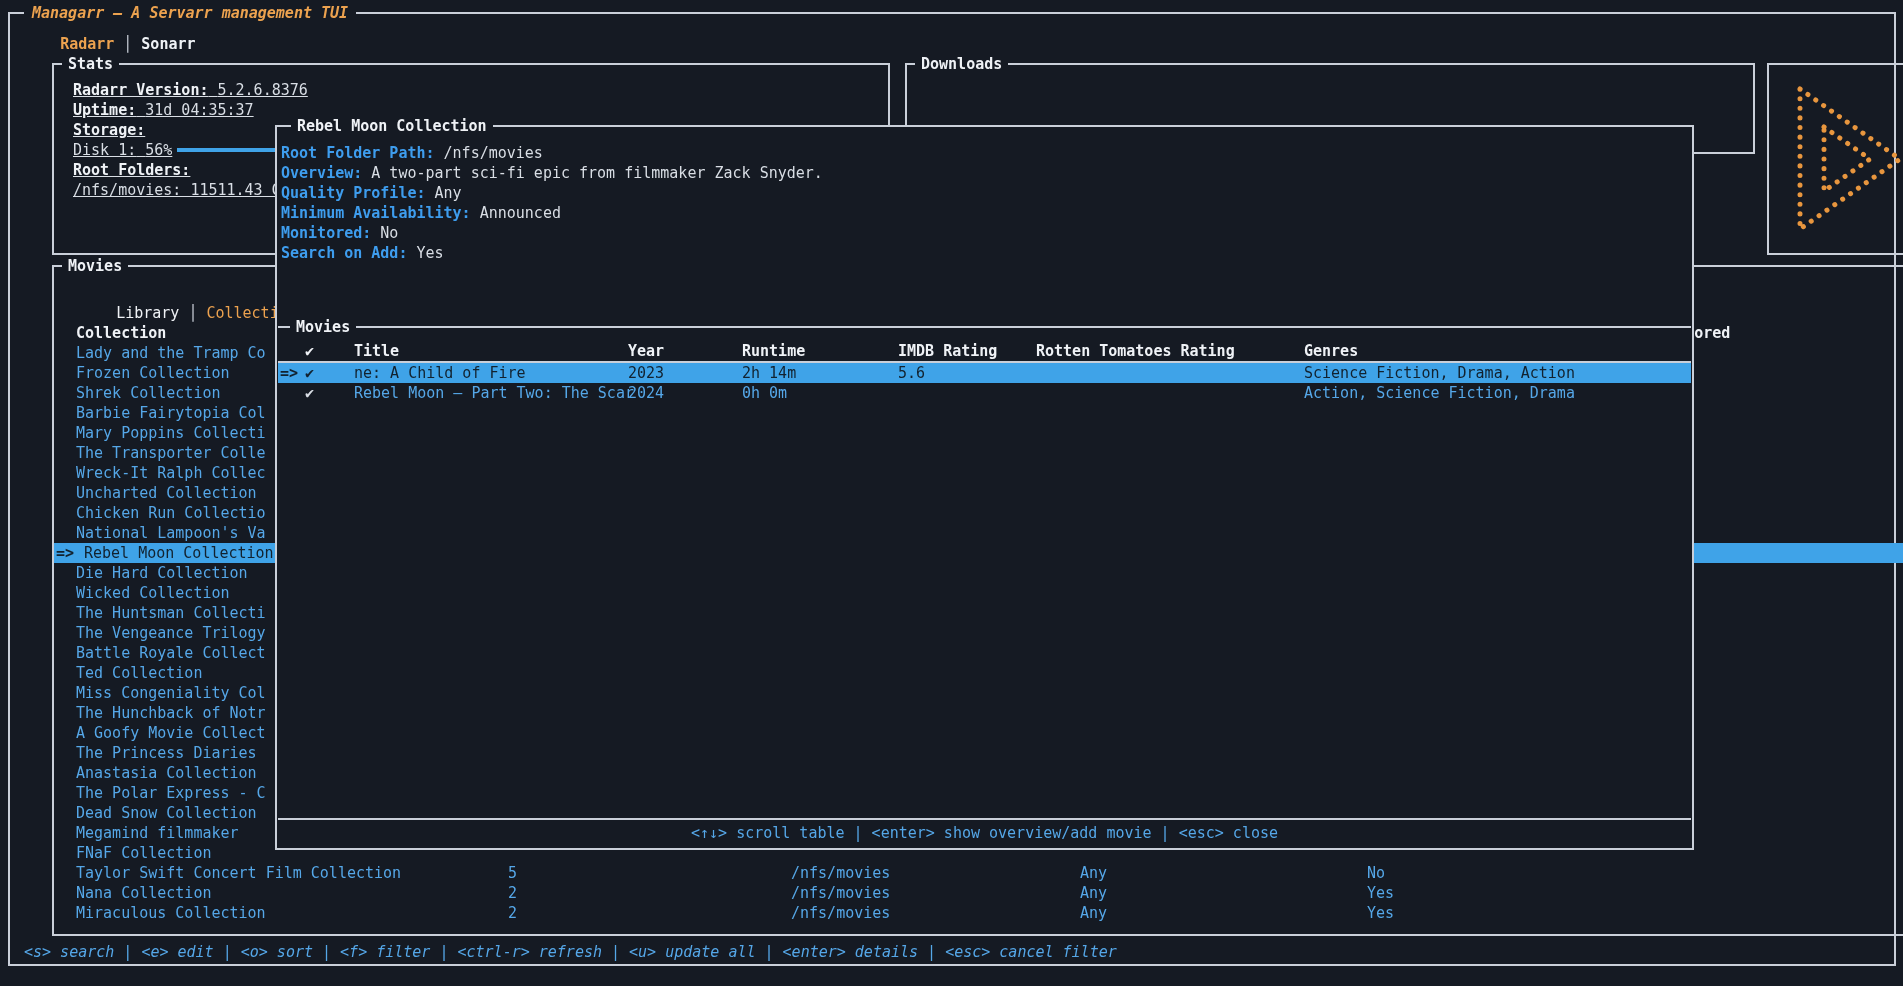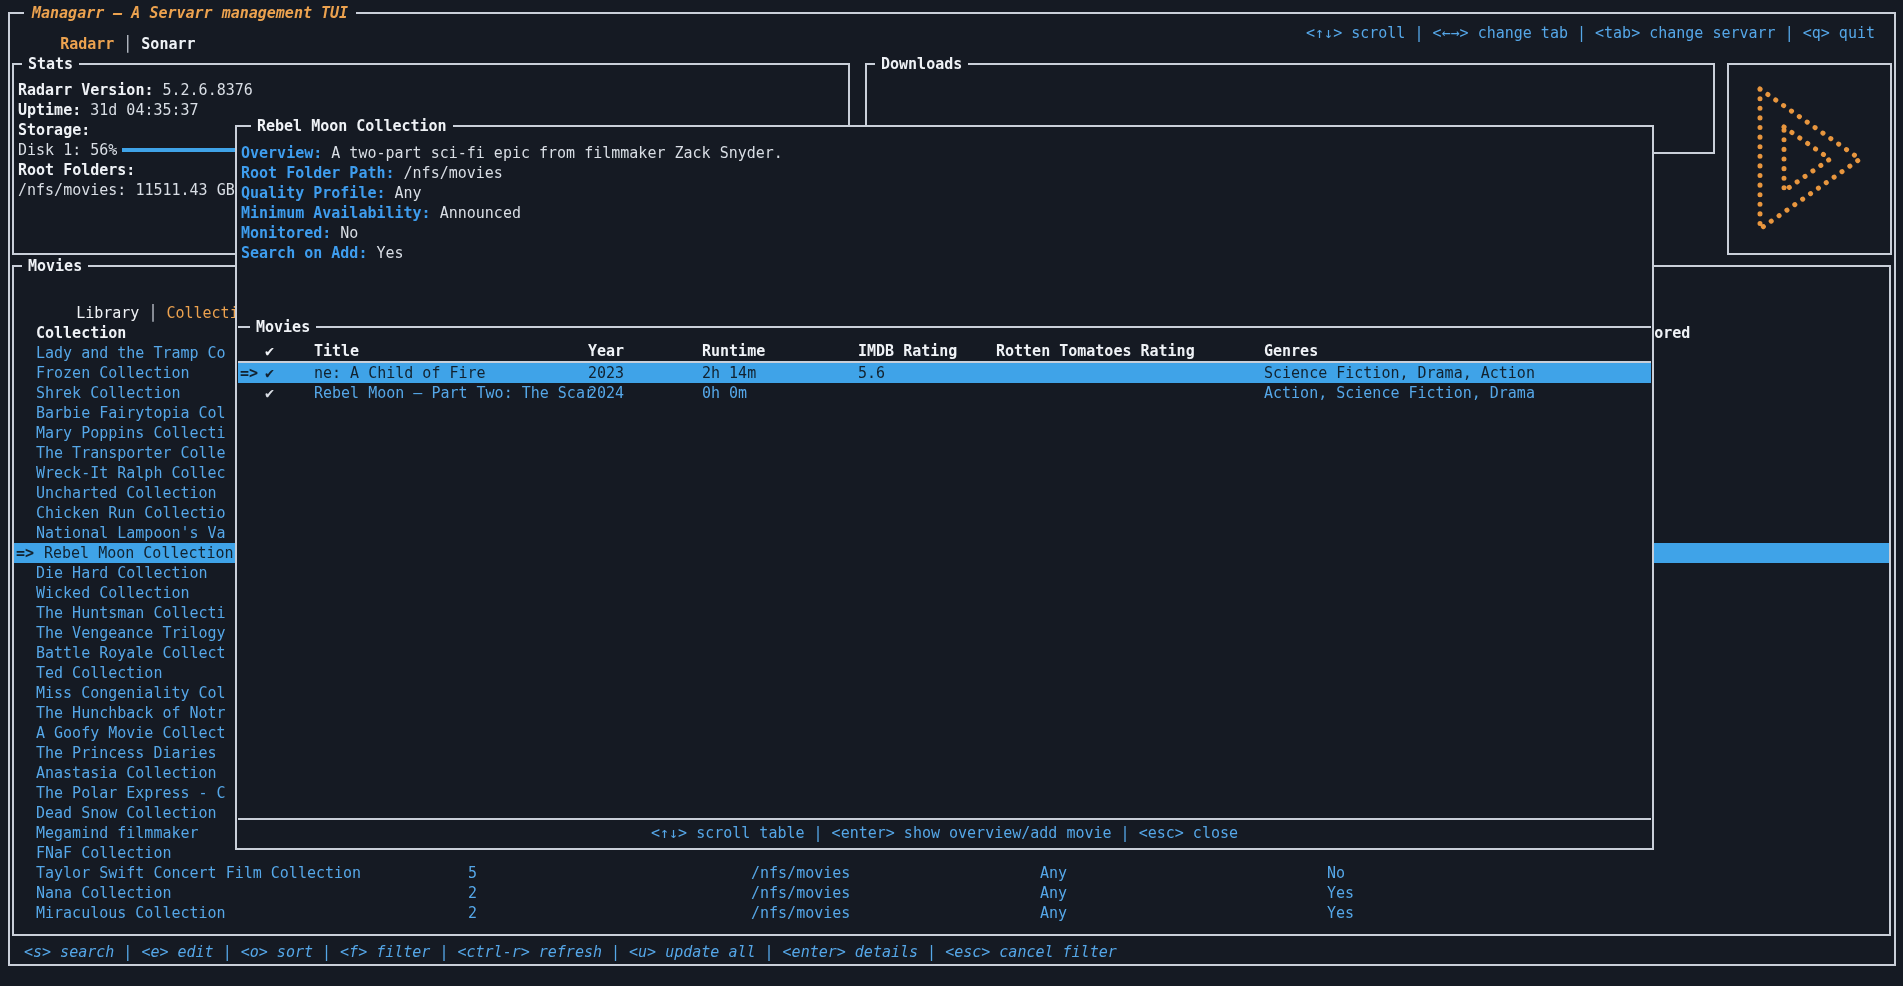--- a/index.html
+++ b/index.html
@@ -14,42 +14,42 @@
     --sel-text:#12222F;
     --track:#8E99A8;
   }
   *{margin:0;padding:0;box-sizing:border-box;}
   html,body{background:#0b0d12;}
   #screen{
     position:relative;width:1903px;height:986px;background:var(--bg);
     font-family:"DejaVu Sans Mono",monospace;font-size:15px;line-height:20px;
     color:var(--text);overflow:hidden;
   }
-  .box{position:absolute;border:2px solid var(--border);}
+  .box{position:absolute;border:2px solid var(--border);margin-left:40px;}
   .box-title{
     position:absolute;top:-11px;left:8px;background:var(--bg);
     padding:0 6px;font-weight:bold;color:var(--bold);z-index:2;white-space:pre;
   }
   .b{font-weight:normal;color:var(--bold);}
   .orange{color:var(--orange);}
 
   
   .app-box{position:absolute;left:8px;top:12px;width:1888px;height:954px;border:2px solid var(--border);}
   .app-title{
     position:absolute;left:24px;top:3px;z-index:3;background:var(--bg);padding:0 8px;
     color:var(--orange);font-weight:bold;font-style:italic;white-space:pre;
   }
   .servarr-tabs{position:absolute;left:24px;top:14px;z-index:2;white-space:pre;}
   .servarr-tabs .tab{font-weight:bold;}
   .tabsep{color:var(--border);margin:0 9px;}
   .top-keybinds{position:absolute;right:28px;top:23px;color:var(--blue);white-space:pre;z-index:2;}
 
   
   .stats-box{left:12px;top:63px;width:838px;height:192px;}
-  .panel-content{position:absolute;left:4px;top:15px;right:5px;}
+  .panel-content{position:absolute;left:19px;top:15px;right:5px;text-decoration:underline;}
   .srow{height:20px;position:relative;}
   .lbl{font-weight:bold;color:var(--bold);}
   .gauge{position:absolute;top:9px;height:2px;background:var(--track);}
   .gauge-fill{position:absolute;left:0;top:-1px;height:4px;background:var(--sel-bg);}
   .disk-gauge{left:104px;right:2px;}
   .dl-gauge{left:48px;right:8px;}
 
   
   .downloads-box{left:865px;top:63px;width:850px;height:91px;}
 
@@ -113,21 +113,20 @@
 <body>
 
 <div id="screen">
 
   <div class="app-box"></div>
   <div class="app-title">Managarr — A Servarr management TUI</div>
 
   <div class="servarr-tabs">
     <span class="tab orange">Radarr</span><span class="tabsep">│</span><span class="tab b">Sonarr</span>
   </div>
-  <div class="top-keybinds">&lt;↑↓&gt; scroll | &lt;←→&gt; change tab | &lt;tab&gt; change servarr | &lt;q&gt; quit</div>
 
   <div class="box stats-box">
     <span class="box-title">Stats</span>
     <div class="panel-content">
       <div class="srow"><span class="lbl">Radarr Version:</span> <span>5.2.6.8376</span></div>
       <div class="srow"><span class="lbl">Uptime:</span> <span>31d 04:35:37</span></div>
       <div class="srow"><span class="lbl">Storage:</span></div>
       <div class="srow">
         <span>Disk 1:</span> <span>56%</span>
         <span class="gauge disk-gauge">
@@ -422,23 +421,23 @@
           <span class="c-monitored">Yes</span>
         </div>
       </div>
   </div>
 
   <div class="box modal">
     <span class="box-title">Rebel Moon Collection</span>
 
     <div class="details">
 
+        <div class="drow"><span class="dlabel">Root Folder Path:</span> <span class="dvalue">/nfs/movies</span></div>
+
         <div class="drow"><span class="dlabel">Overview:</span> <span class="dvalue">A two-part sci-fi epic from filmmaker Zack Snyder.</span></div>
-
-        <div class="drow"><span class="dlabel">Root Folder Path:</span> <span class="dvalue">/nfs/movies</span></div>
 
         <div class="drow"><span class="dlabel">Quality Profile:</span> <span class="dvalue">Any</span></div>
 
         <div class="drow"><span class="dlabel">Minimum Availability:</span> <span class="dvalue">Announced</span></div>
 
         <div class="drow"><span class="dlabel">Monitored:</span> <span class="dvalue">No</span></div>
 
         <div class="drow"><span class="dlabel">Search on Add:</span> <span class="dvalue">Yes</span></div>
       </div>
 

